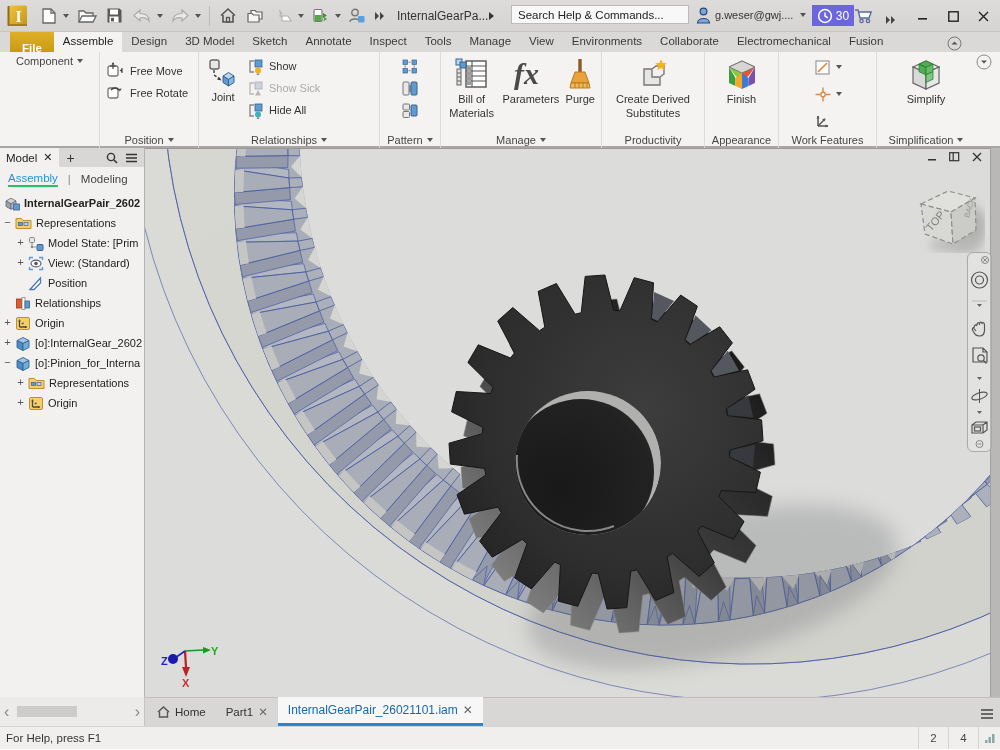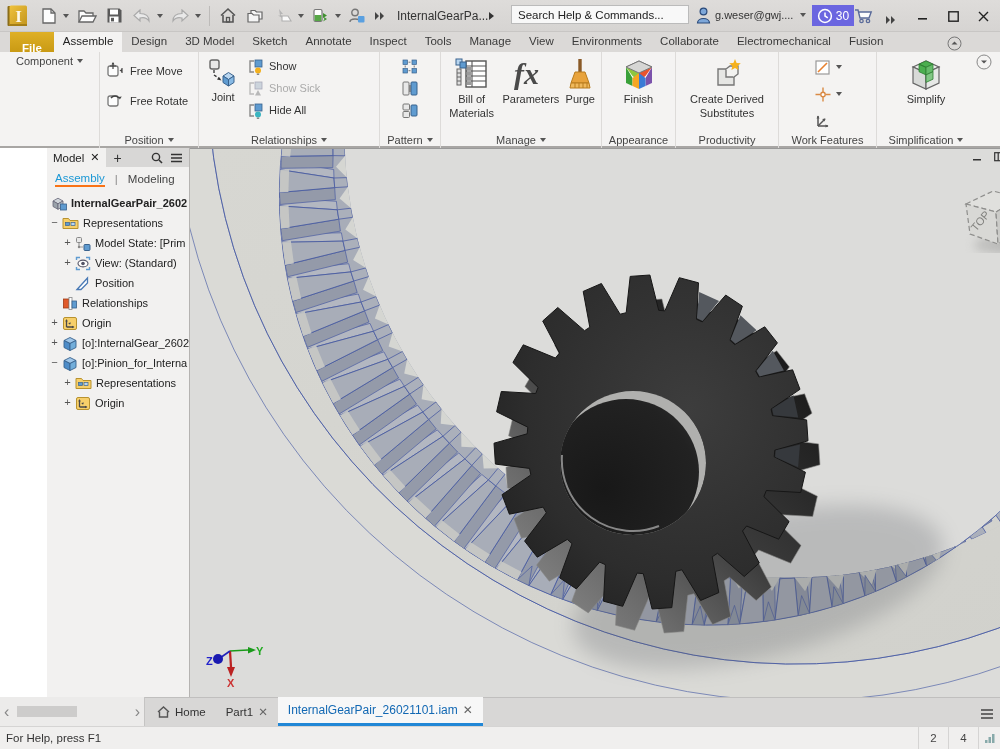--- a/index.html
+++ b/index.html
@@ -18,28 +18,28 @@
 .ribbon { height:96px; background:#f4f3f2; display:flex; border-bottom:2px solid #a8a6a4; position:relative;}
 .rgroup { position:relative; height:96px; border-right:1px solid #dddbd9; display:flex; flex-direction:column; }
 .rgitems { flex:1; display:flex; padding:2px 2px 0; }
 .rglabel { height:17px; font-size:11px; color:#444; display:flex; align-items:center; justify-content:center; gap:4px; }
 .dropcaret { width:0;height:0;border-left:3.5px solid transparent;border-right:3.5px solid transparent;border-top:4px solid #555; }
 .bigbtn { width:58px; display:flex; flex-direction:column; align-items:center; font-size:11px; color:#333; padding-top:3px; }
 .bigbtn .lbl { margin-top:2px; text-align:center; line-height:1.25; }
 .smallrow { display:flex; align-items:center; gap:4px; height:22px; font-size:11px; color:#333; padding:0 4px; }
 .smallcol { display:flex; flex-direction:column; justify-content:flex-start; }
 
-.main { display:flex; height:549px; position:relative;padding-left:47px; }
+.main { display:flex; height:549px; position:relative; }
 .lpanel { width:145px; background:#f2f1f0; border-right:1px solid #b5b3b1; display:flex; flex-direction:column; font-size:11px; }
 .ph { height:19px; background:#d8d7d6; display:flex; align-items:center; }
 .ph .ptab { height:19px; background:#f2f1f0; display:flex; align-items:center; padding:0 6px; font-size:11.5px; color:#222; gap:6px; }
 .ph .plus { font-size:14px; color:#333; margin-left:8px; }
 .ph .right { margin-left:auto; display:flex; gap:7px; padding-right:6px; color:#333; }
 .seg { display:flex; align-items:center; height:24px; padding-left:8px; font-size:11.5px; }
-.seg .a { color:#1c98d5; border-bottom:2px solid #f97316; padding-bottom:1px; }
+.seg .a { color:#1c98d5; border-bottom:2px solid #22c55e; padding-bottom:1px; }
 .seg .d { color:#444; margin-left:10px; }
 .seg .bar { color:#888; margin-left:10px; }
 .tree { flex:1; padding-top:2px; color:#222; }
 .trow { display:flex; align-items:center; height:20px; white-space:nowrap; overflow:hidden; }
 .trow svg { flex:0 0 auto; margin-right:4px; }
 .pm { width:9px; flex:0 0 9px; font-size:11px; color:#555; text-align:center; margin-right:3px; font-family:"Liberation Mono",monospace; }
 .indent { flex:0 0 auto; }
 .viewwrap { position:relative; width:845px; height:549px; background:#dcdcda; border-top:1px solid #999; }
 .rstrip { width:10px; background:#b9b8b7; border-left:1px solid #a0a0a0; }
 
@@ -202,21 +202,21 @@
         <circle cx="7.5" cy="7.5" r="6.5" fill="none" stroke="#777"></circle>
         <path d="M4.5 8.5 l3-3 3 3z" fill="#555"></path>
       </svg></div>
 </div>
 <div class="ribbon">
  <div class="rgroup" style="width:100px">
    <div class="rglabel">Component <div class="dropcaret"></div></div>
  </div>
  <div class="rgroup" style="width:99px">
    <div class="rgitems">
-        <div class="smallcol" style="padding-top:6px;gap:8px">
+        <div class="smallcol" style="padding-top:6px;gap:0">
      <div class="smallrow"><svg width="20" height="18" viewBox="0 0 20 18" xmlns="http://www.w3.org/2000/svg">
               <rect x="2" y="4" width="10" height="10" rx="2" fill="#fdfdfd" stroke="#777" stroke-width="1.3"></rect>
               <g stroke="#444" stroke-width="1.2">
                 <path d="M7 1 v6 M4 4 h6"></path>
               </g>
               <path d="M7 0 l1.5 2.5 h-3z" fill="#444"></path>
               <path d="M13.5 8.5 l2.5-1.5 v3z" fill="#444"></path>
               <path d="M16 6 v5" stroke="#444" stroke-width="1.2"></path>
             </svg>Free Move</div>
      <div class="smallrow"><svg width="20" height="18" viewBox="0 0 20 18" xmlns="http://www.w3.org/2000/svg">
@@ -333,52 +333,52 @@
             <path d="M4 26 h18 l1 5 h-20z" fill="#f0b95c" stroke="#b97c1e" stroke-width="1"></path>
             <g stroke="#b97c1e" stroke-width="1">
               <path d="M8 26 v5 M12 26 v5 M16 26 v5 M20 26 v5"></path>
             </g>
           </svg>
           <div class="lbl">Purge</div>
         </div>
    </div>
    <div class="rglabel">Manage <div class="dropcaret"></div></div>
  </div>
+ <div class="rgroup" style="width:103px">
+   <div class="rgitems" style="justify-content:center">
+     <div class="bigbtn" style="width:92px">
+          <svg width="34" height="34" viewBox="0 0 34 34" xmlns="http://www.w3.org/2000/svg">
+            <path d="M8 12 v16 h16 v-8 h-8 v-8z" fill="#e6e6e4" stroke="#777" stroke-width="1.4"></path>
+            <path d="M16 12 l4-3 8 0 0 8 -4 3" fill="#f2f2f0" stroke="#777" stroke-width="1.4"></path>
+<path d="M25 2 l1.6 4 4.2 0.3 -3.2 2.7 1 4.1 -3.6-2.2 -3.6 2.2 1-4.1 -3.2-2.7 4.2-0.3z" fill="#f6b21d"></path>
+          </svg>
+          <div class="lbl">Create Derived Substitutes</div>
+        </div>
+   </div>
+   <div class="rglabel">Productivity</div>
+ </div>
  <div class="rgroup" style="width:74px">
    <div class="rgitems" style="justify-content:center">
      <div class="bigbtn" style="width:46px">
           <svg width="36" height="34" viewBox="0 0 36 34" xmlns="http://www.w3.org/2000/svg">
             <path d="M5 10 l13-6 13 6 -13 6z" fill="#d6d6d4" stroke="#777" stroke-width="1"></path>
 <path d="M5 10 v16 l13 6 v-16z" fill="#fff"></path>
             <path d="M31 10 v16 l-13 6 v-16z" fill="#fff"></path>
 <path d="M5 10 v16 l6.5 3 v-8 z" fill="#3aa13a"></path>
             <path d="M5 10 l13 6 v8 l-6.5-5z" fill="#8ec63f"></path>
 <path d="M18 16 v16 l-6.5-3 v-8z" fill="#f5a623"></path>
             <path d="M31 10 v16 l-6.5 3 v-8z" fill="#7b52ab"></path>
 <path d="M31 10 l-13 6 v8 l6.5-5z" fill="#e8542f"></path>
             <path d="M18 32 v-16 l6.5 5 v8z" fill="#3a7bd5"></path>
 <path d="M5 10 l13-6 13 6 -13 6z" fill="#d6d6d4" stroke="#777" stroke-width="1"></path>
           </svg>
           <div class="lbl">Finish</div>
         </div>
    </div>
    <div class="rglabel">Appearance</div>
- </div>
- <div class="rgroup" style="width:103px">
-   <div class="rgitems" style="justify-content:center">
-     <div class="bigbtn" style="width:92px">
-          <svg width="34" height="34" viewBox="0 0 34 34" xmlns="http://www.w3.org/2000/svg">
-            <path d="M8 12 v16 h16 v-8 h-8 v-8z" fill="#e6e6e4" stroke="#777" stroke-width="1.4"></path>
-            <path d="M16 12 l4-3 8 0 0 8 -4 3" fill="#f2f2f0" stroke="#777" stroke-width="1.4"></path>
-<path d="M25 2 l1.6 4 4.2 0.3 -3.2 2.7 1 4.1 -3.6-2.2 -3.6 2.2 1-4.1 -3.2-2.7 4.2-0.3z" fill="#f6b21d"></path>
-          </svg>
-          <div class="lbl">Create Derived Substitutes</div>
-        </div>
-   </div>
-   <div class="rglabel">Productivity</div>
  </div>
  <div class="rgroup" style="width:98px">
    <div class="rgitems" style="justify-content:center;gap:3px">
      <div class="smallcol" style="padding-top:2px;gap:5px">
        <div class="smallrow" style="padding:0">
             <svg width="18" height="17" viewBox="0 0 18 17" xmlns="http://www.w3.org/2000/svg">
               <rect x="2" y="2" width="13" height="13" fill="#fff" stroke="#999" stroke-width="1.2"></rect>
               <path d="M4 13 L13 4" stroke="#e8812f" stroke-width="1.6"></path>
             </svg>
             <div class="dropcaret"></div>

